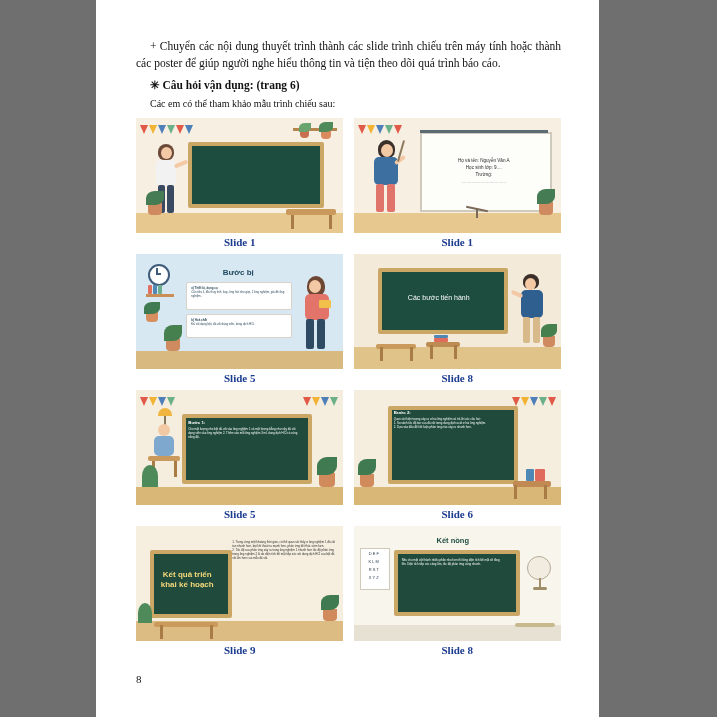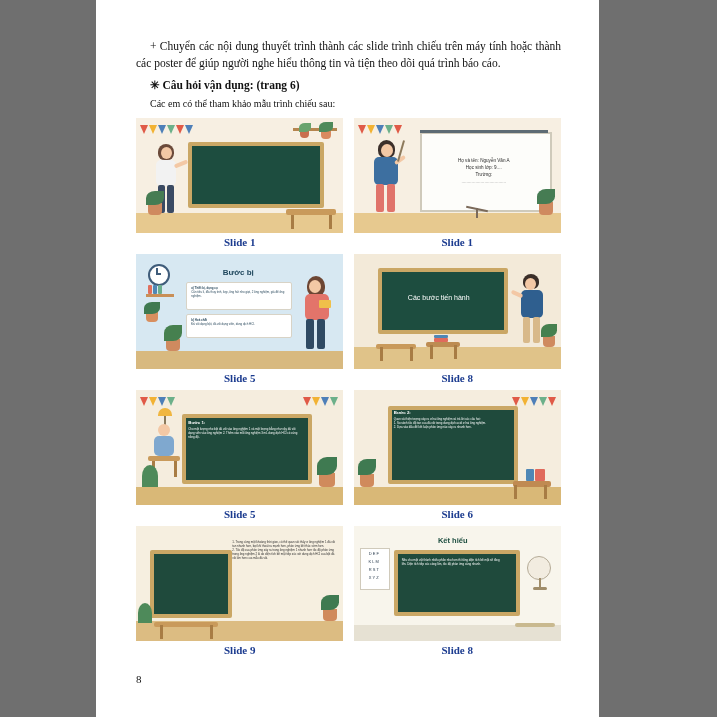--- a/index.html
+++ b/index.html
@@ -328,39 +328,40 @@
           <div class="book" style="right:27px;bottom:24px;width:8px;height:12px;background:#4f87b5;"></div>
         </div>
         <div class="cap">Slide 6</div>
       </div>
 
       <div class="cell">
         <div class="slide">
           <div class="bg-cream" style="background:#f6efe0;"></div>
           <div style="position:absolute;left:0;right:0;bottom:0;height:20px;background:#dcbc82;"></div>
           <div class="board" style="left:14px;top:24px;width:74px;height:60px;background:#1f4a3c;"></div>
+          <div class="board-txt" style="left:14px;top:24px;width:74px;height:60px;font-size:8px;line-height:10px;color:#f4d87a;font-weight:bold;">Kết quả triển khai kế hoạch</div>
           <div style="position:absolute;left:96px;top:14px;width:104px;color:#2d2d2d;font-family:'Liberation Sans',sans-serif;">
             <div class="xtiny" style="white-space:pre-line;">1. Trong cùng một khoảng thời gian, có thể quan sát thấy ở ống nghiệm 1 đá vôi tan nhanh hơn, bọt khí thoát ra mạnh hơn, phản ứng kết thúc sớm hơn.
 2. Tốc độ của phản ứng xảy ra trong ống nghiệm 1 nhanh hơn tốc độ phản ứng trong ống nghiệm 2 là do diện tích bề mặt tiếp xúc với dung dịch HCl của bột đá vôi lớn hơn của mẫu đá vôi.</div>
           </div>
           <div class="desk" style="left:18px;bottom:14px;width:64px;height:5px;"></div>
           <div class="deskleg" style="left:24px;bottom:2px;height:14px;"></div>
           <div class="deskleg" style="left:74px;bottom:2px;height:14px;"></div>
           <div class="pot" style="right:6px;bottom:20px;width:14px;height:12px;background:#d08a5c;"></div>
           <div class="plantleaf" style="right:4px;bottom:31px;width:18px;height:15px;background:#3f7a51;"></div>
           <div class="plantleaf" style="left:2px;bottom:18px;width:14px;height:20px;background:#4e8a5a;border-radius:50% 50% 0 0;"></div>
         </div>
         <div class="cap">Slide 9</div>
       </div>
 
       <div class="cell">
         <div class="slide">
           <div class="bg-white" style="background:#f8f5ec;"></div>
           <div style="position:absolute;left:0;right:0;bottom:0;height:16px;background:#e6e1d3;"></div>
-          <div style="position:absolute;left:44px;top:10px;width:110px;text-align:center;font-family:'Liberation Sans',sans-serif;font-size:7.5px;color:#1d4d3f;font-weight:bold;">Kết hiểu</div>
+          <div style="position:absolute;left:44px;top:10px;width:110px;text-align:center;font-family:'Liberation Sans',sans-serif;font-size:7.5px;color:#1d4d3f;font-weight:bold;">Kết nồng</div>
           <div class="board" style="left:40px;top:24px;width:118px;height:58px;background:#1f4a3c;"></div>
           <div style="position:absolute;left:48px;top:32px;width:102px;color:#fff;font-family:'Liberation Sans',sans-serif;">
             <div class="xtiny">Nếu chu một vật thành nhiều phần nhỏ hơn thì tổng diện tích bề mặt sẽ tăng lên. Diện tích tiếp xúc càng lớn, tốc độ phản ứng càng nhanh.</div>
           </div>
 
           <div class="whitecard" style="left:6px;top:22px;width:28px;height:40px;background:#fff;border:1px solid #d0cabb;"></div>
           <div style="position:absolute;left:6px;top:24px;width:28px;color:#2c3e50;font-family:'Liberation Sans',sans-serif;font-size:4px;line-height:8px;text-align:center;">
             <div>D E F</div>
             <div>K L M</div>
             <div>R S T</div>

